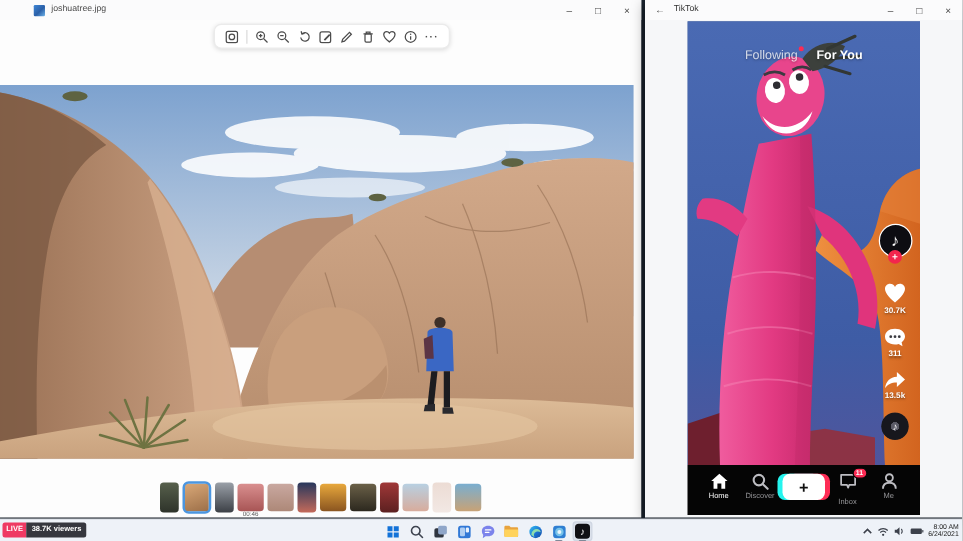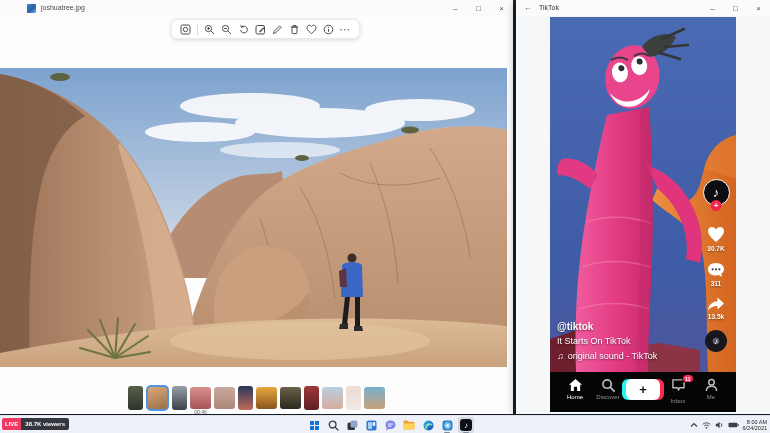--- a/index.html
+++ b/index.html
@@ -325,20 +325,24 @@
         <g transform="rotate(-8 80 55)">
           <ellipse cx="70" cy="54" rx="8" ry="10" fill="#fff"></ellipse>
             <ellipse cx="90" cy="50" rx="8" ry="9.5" fill="#fff"></ellipse>
           <circle cx="72" cy="50" r="3" fill="#2e2e33"></circle>
             <circle cx="91" cy="46" r="3" fill="#2e2e33"></circle>
         </g>
         <path d="M60,76 C70,88 88,88 100,72 C94,94 68,96 60,76 Z" fill="#fff"></path>
         <path d="M99,90 C103,140 104,210 101,265 C99,305 98,332 98,355 L86,355 C88,300 92,200 90,92 Z" fill="#c02a6a" opacity=".4"></path>
       </svg>
 
+      <div class="tt-tabs">
+        <span class="tt-tab"><span>Following</span><span class="tab-dot"></span></span>
+        <span class="tt-tab active">For You</span>
+      </div>
 
       <div class="tt-rail">
         <div class="avatar">
           <span>♪</span>
           <span class="follow-badge">+</span>
         </div>
         <div class="rail-gap"></div>
           <div class="rail-gap"></div>
         <svg width="18" height="17" viewBox="0 0 18 17">
           <path d="M9,16 C3,11 1,7.5 1,5 C1,2.8 2.8,1 5,1 C6.8,1 8.2,2 9,3.5 C9.8,2 11.2,1 13,1 C15.2,1 17,2.8 17,5 C17,7.5 15,11 9,16 Z" fill="#fff"></path>
@@ -356,28 +360,20 @@
         <svg width="18" height="14" viewBox="0 0 18 14">
           <path d="M10.5,0.5 L17,6.5 L10.5,12.5 L10.5,8.9 C6,8.9 3,10.5 1,13.5 C1.8,8 5,4.7 10.5,4.3 Z" fill="#fff"></path>
           </svg>
         <div class="rail-count">13.5k</div>
         <div class="rail-gap"></div>
         <div class="disc">
           <span>♪</span>
         </div>
       </div>
 
-      <div class="tt-caption">
-        <div class="cap-user">@tiktok</div>
-        <div class="cap-text">It Starts On TikTok</div>
-        <div class="cap-sound">
-          <span>♫</span>
-          <span>original sound - TikTok</span>
-        </div>
-      </div>
     </div>
 
     <div class="tt-nav">
       <div class="nav-item active">
         <svg width="15" height="14" viewBox="0 0 16 15">
           <path d="M8,1 L15,7.2 L13,7.2 L13,14 L9.7,14 L9.7,9.5 L6.3,9.5 L6.3,14 L3,14 L3,7.2 L1,7.2 Z" fill="#fff"></path>
           </svg>
         <span class="nav-label">Home</span>
       </div>
       <div class="nav-item">

